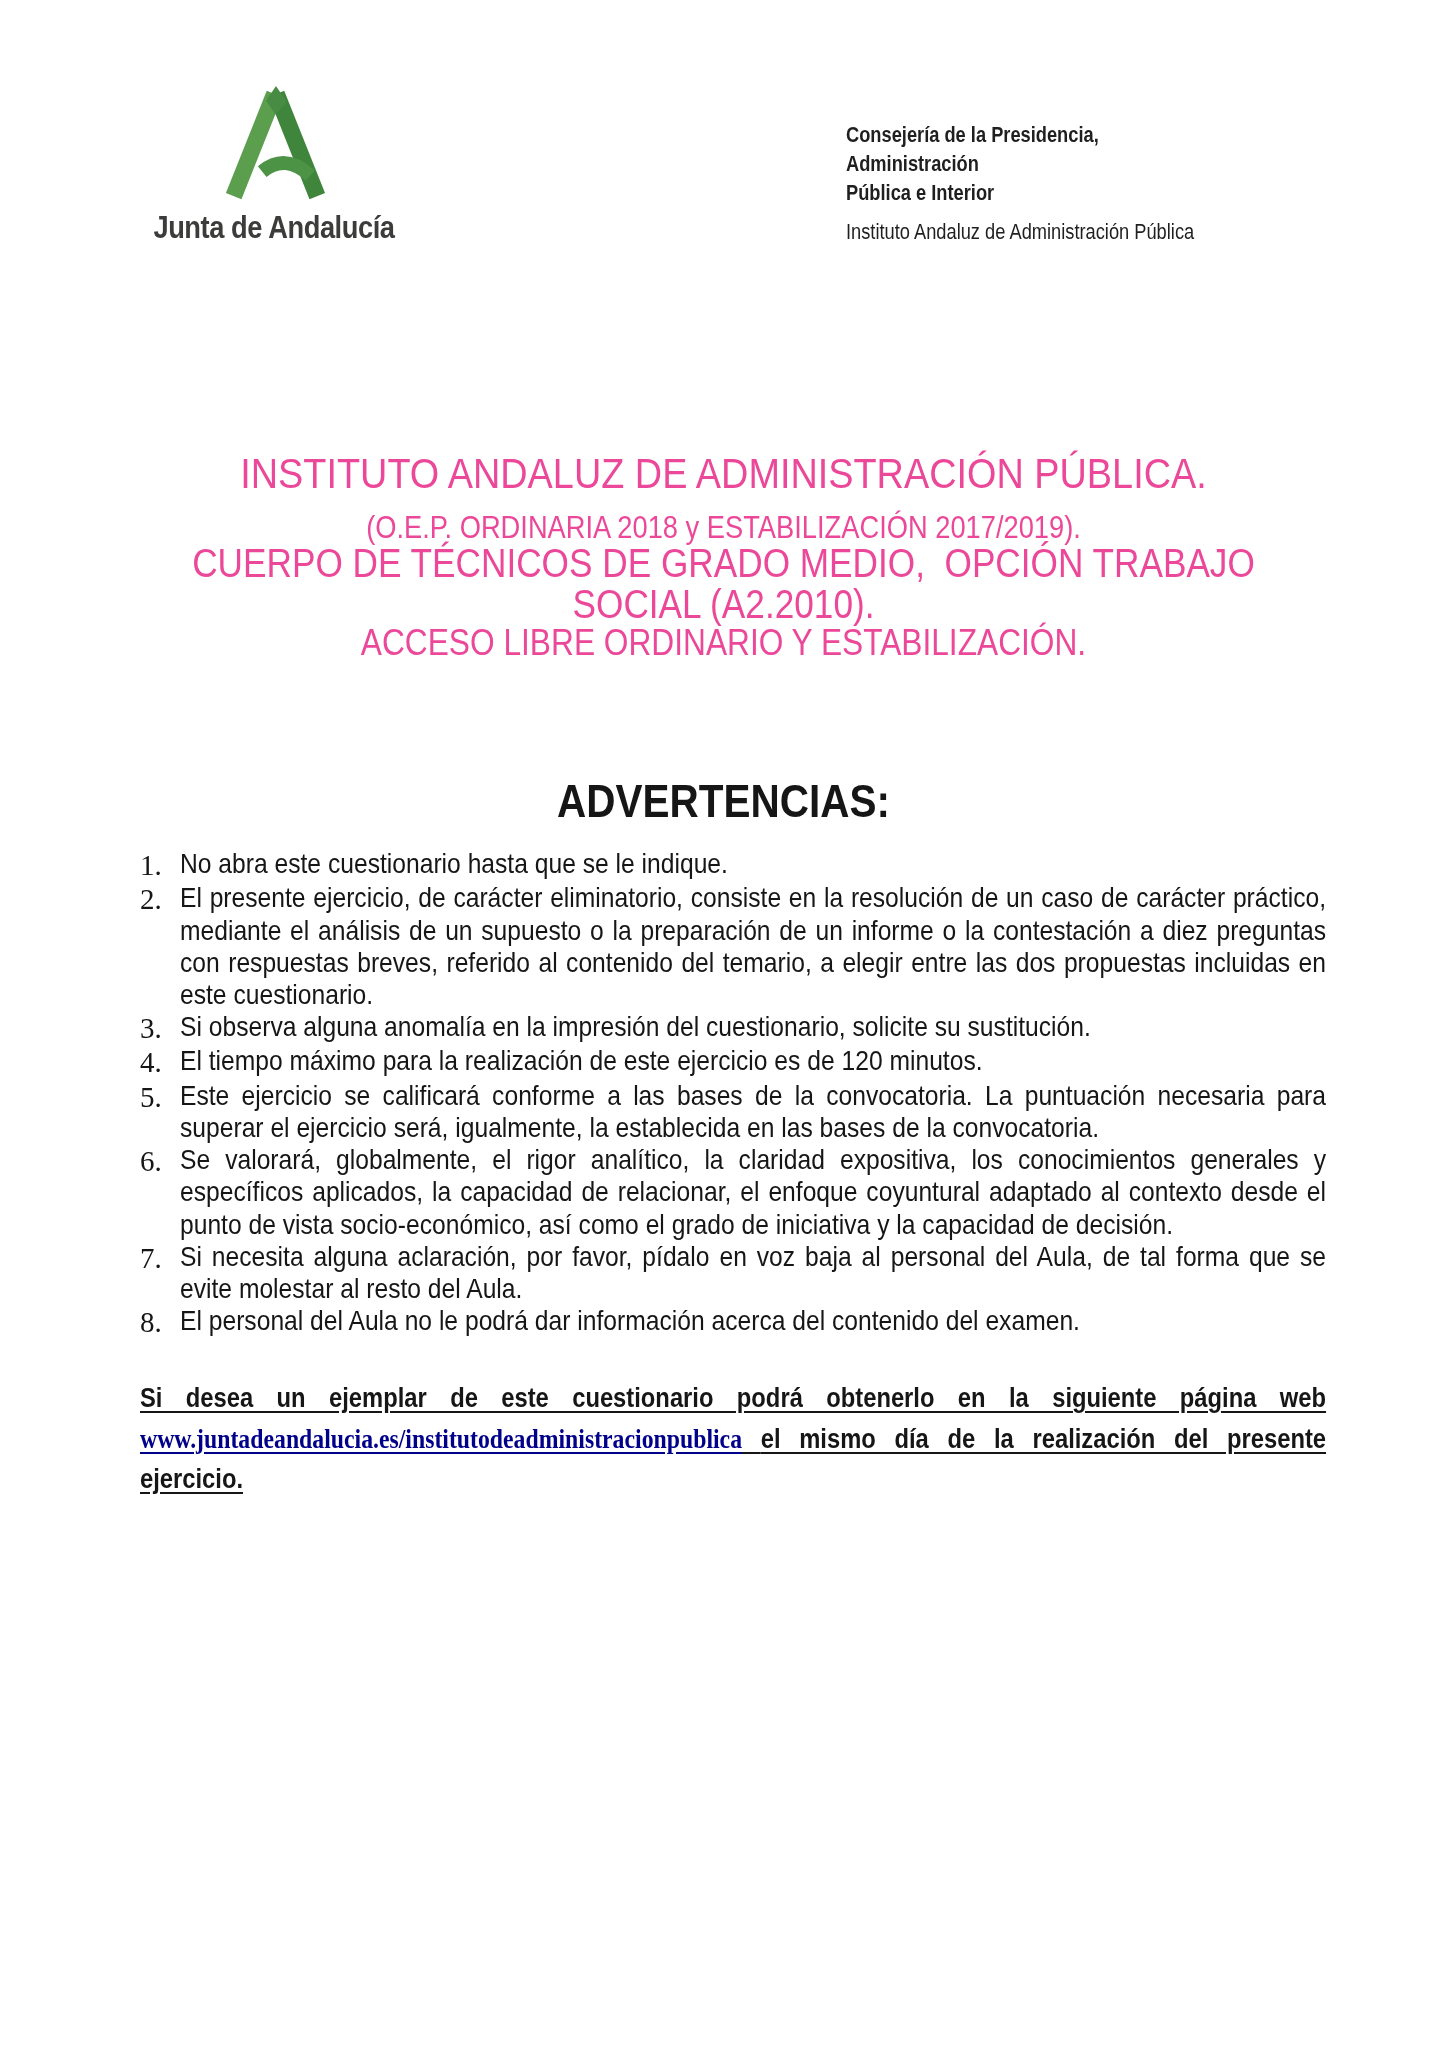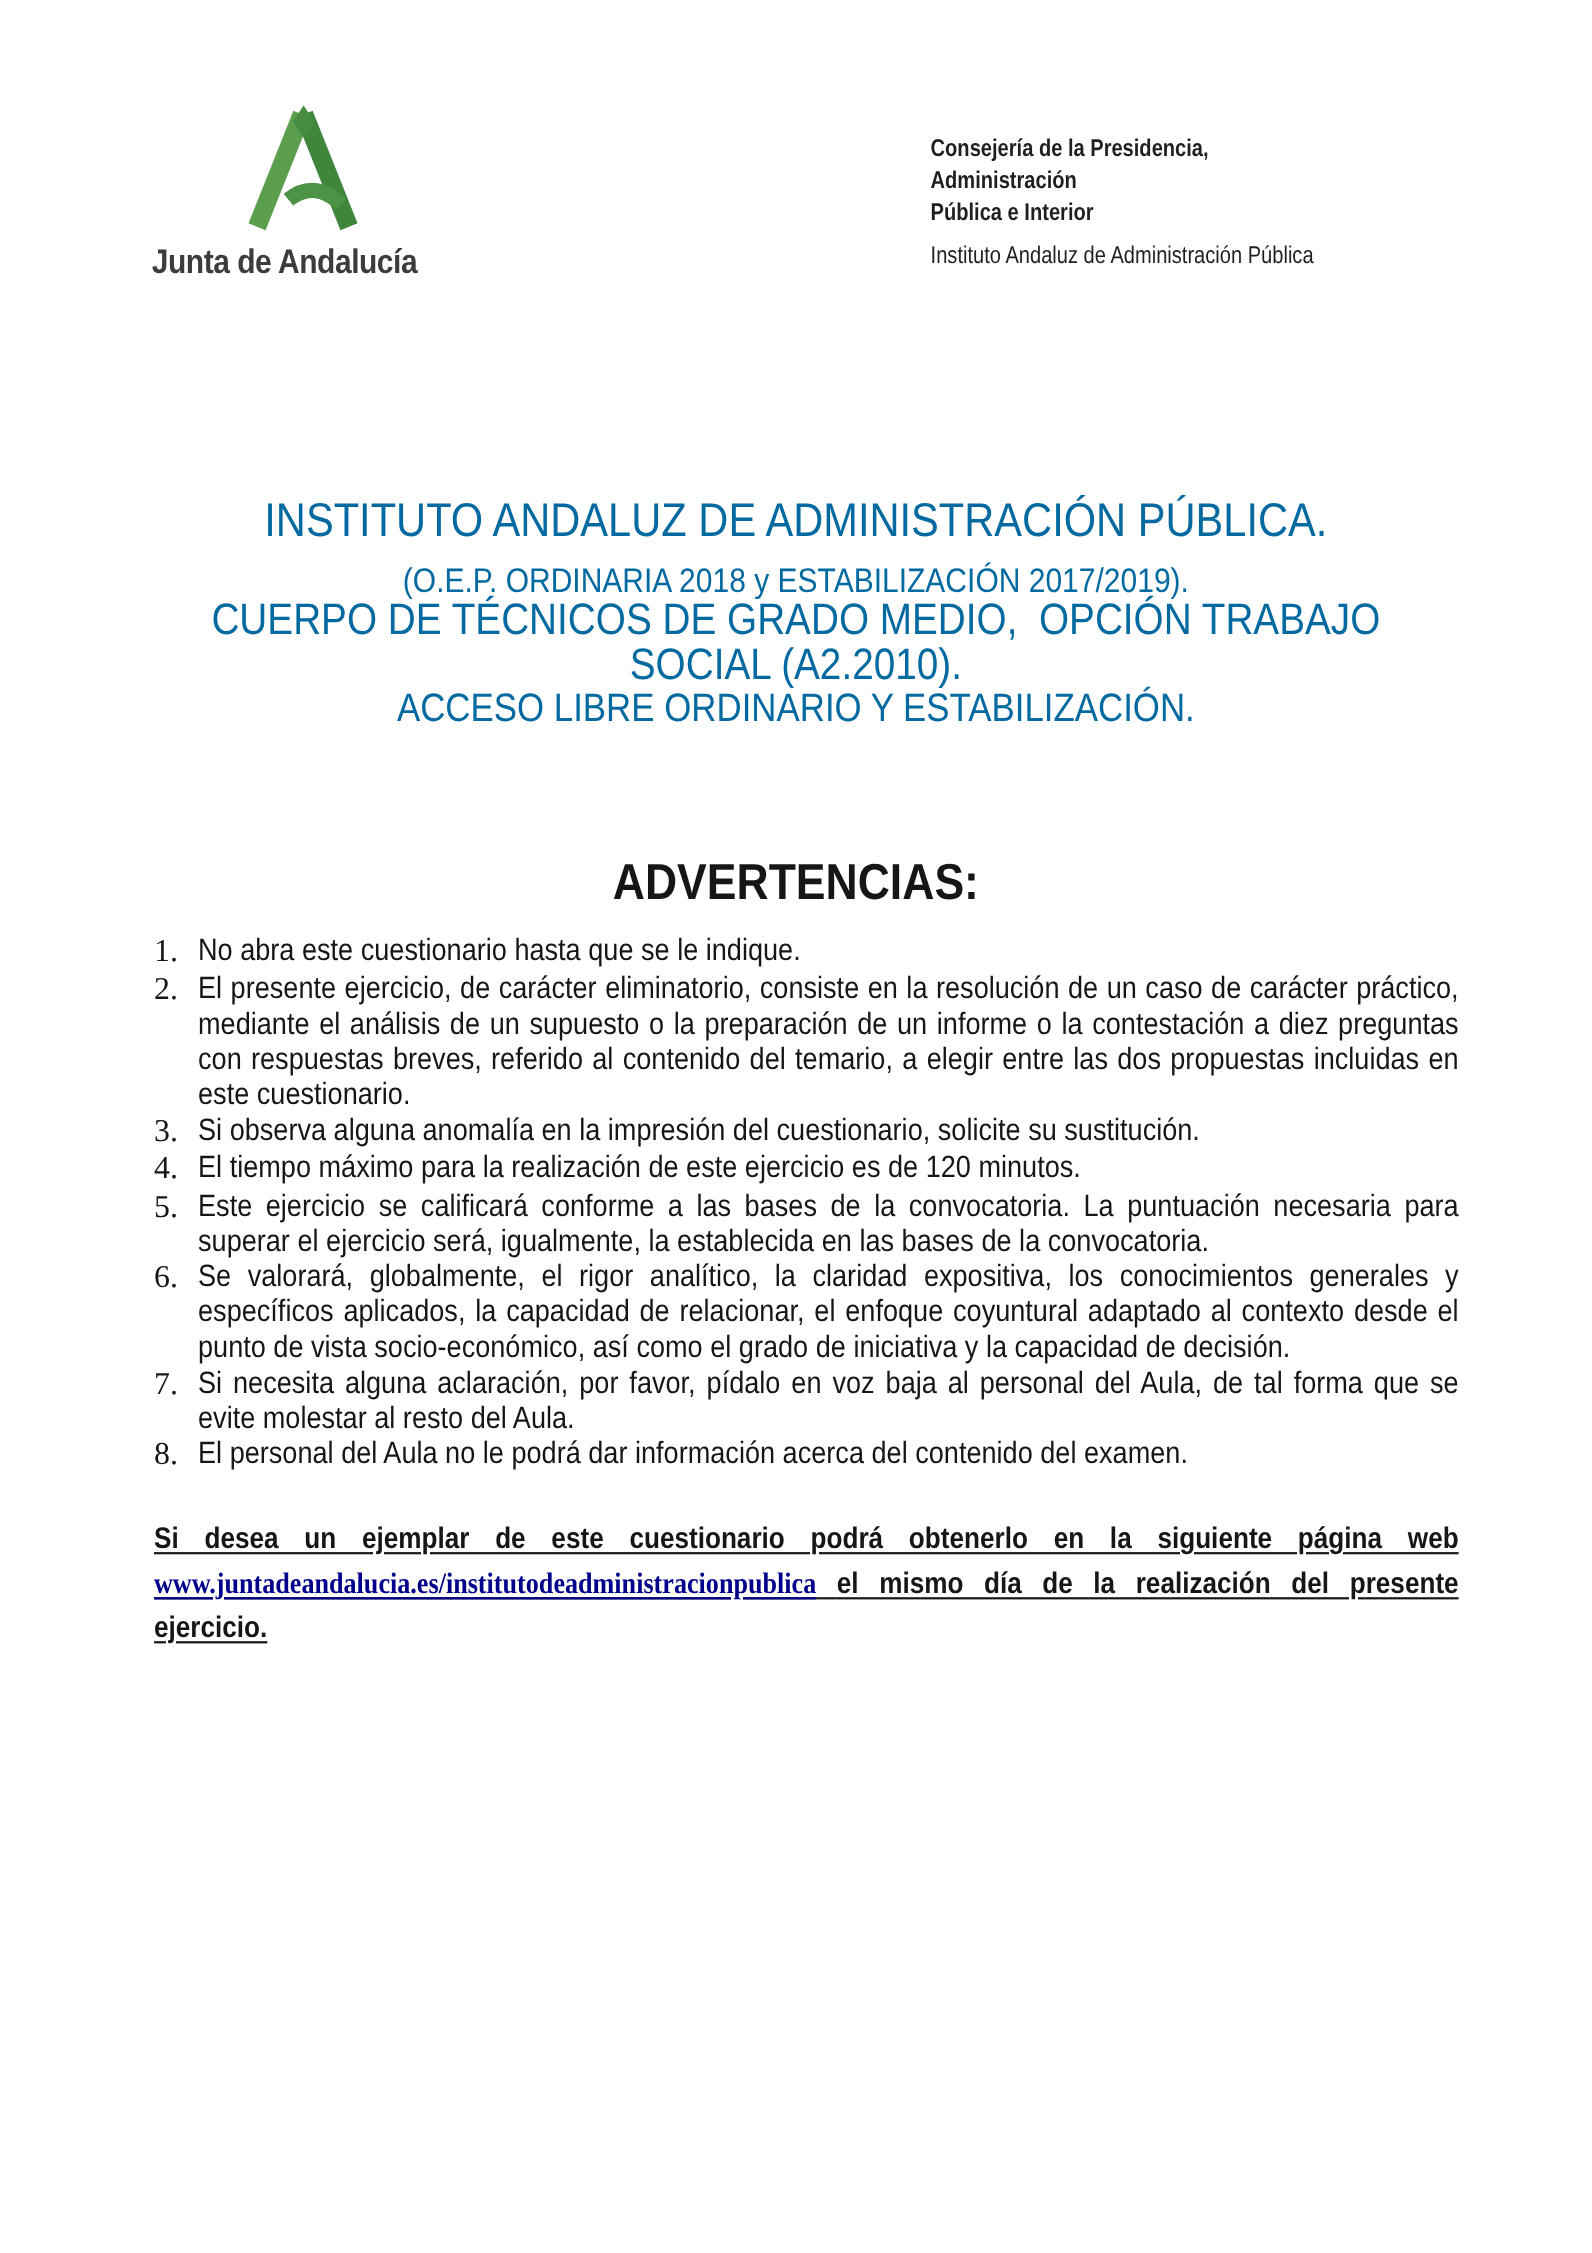--- a/index.html
+++ b/index.html
@@ -10,29 +10,29 @@
     background:#ffffff;
     overflow:hidden;
     font-family:"Liberation Sans", sans-serif;
     color:#161616;
   }
   
   .c88{width:113.64%;transform:scaleX(0.88);transform-origin:0 0;}
   .c83{width:120.48%;transform:scaleX(0.83);transform-origin:0 0;}
 
   
-  .logo-block{position:absolute;left:138px;top:94px;width:272px;text-align:left;}
+  .logo-block{position:absolute;left:138px;top:84px;width:272px;text-align:center;}
   .logo-a{display:block;margin:0 auto;}
   .brand{font-size:31px;font-weight:700;letter-spacing:-0.5px;color:#3c3c3b;margin-top:4px;}
   .org-block{position:absolute;left:846px;top:120px;width:430px;font-size:22px;line-height:1.32;color:#1f1f1f;}
   .org-bold{font-weight:700;}
   .org-reg{margin-top:10px;font-weight:400;}
 
   
-  .title-block{position:absolute;left:135px;top:452px;width:1177px;text-align:center;color:#0369a1;}
+  .title-block{position:absolute;left:135px;top:452px;width:1177px;text-align:center;color:#ec4899;}
   .tline{white-space:pre-wrap;line-height:1.02;}
   .t1{font-size:43px;margin-bottom:16px;}
   .t2{font-size:31px;}
   .t3{font-size:40px;}
   .t4{font-size:40px;}
   .t5{font-size:36px;}
 
   .exercise-wrap{position:absolute;left:135px;top:716px;width:1177px;text-align:center;}
   .exercise{font-size:36px;text-decoration:underline;text-underline-offset:4px;}
   .warnings-wrap{position:absolute;left:135px;top:774px;width:1177px;text-align:center;}

